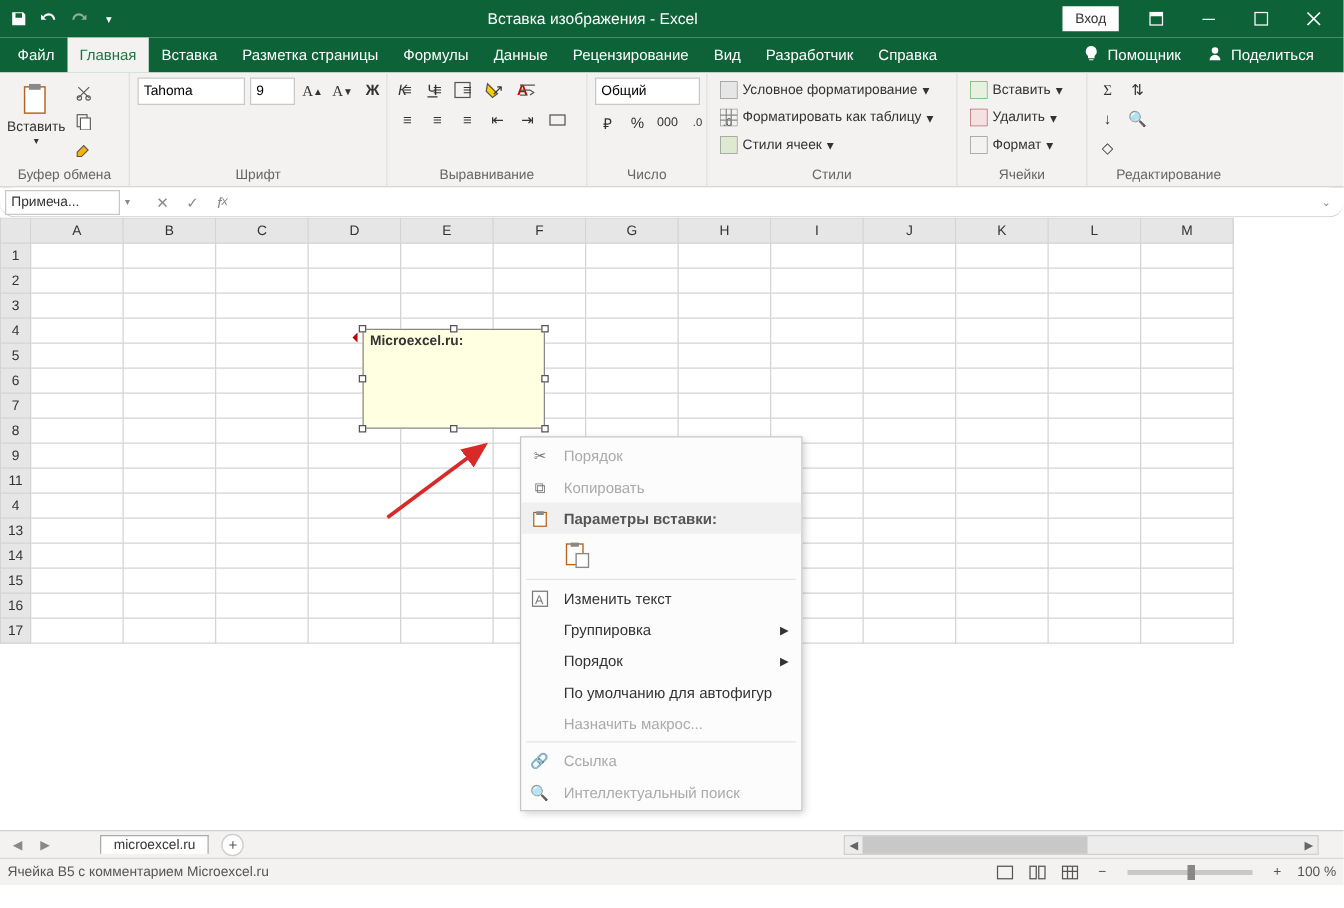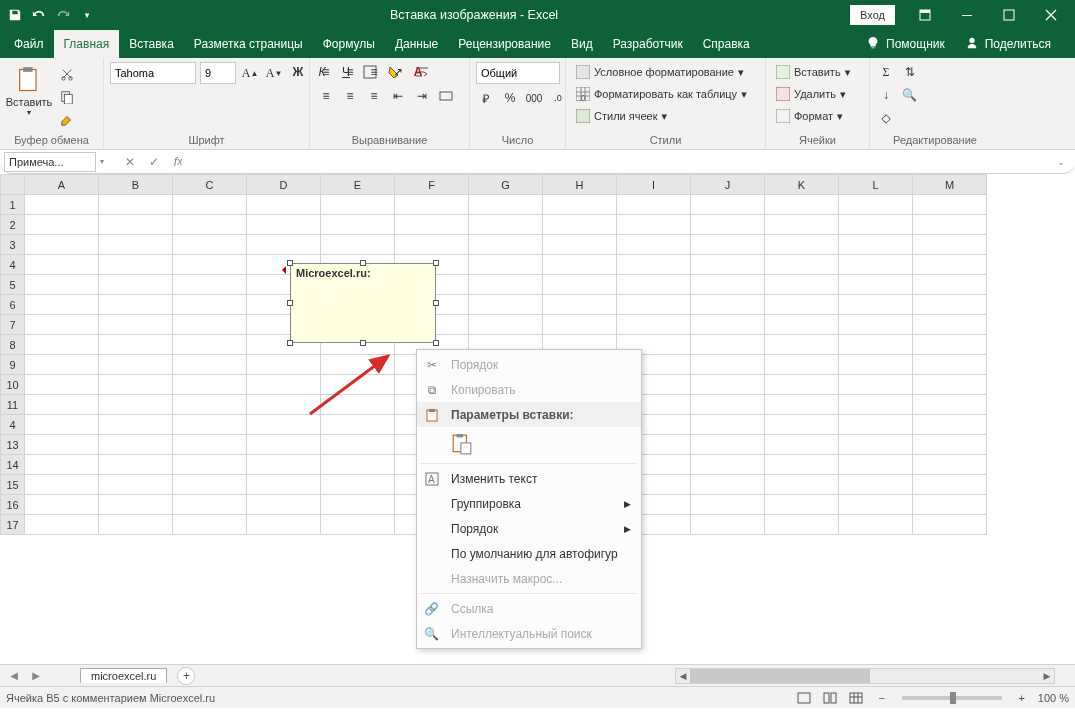--- a/index.html
+++ b/index.html
@@ -489,36 +489,20 @@
           <td class="cell colN"></td>
           <td class="cell colN"></td>
           <td class="cell colN"></td>
           <td class="cell colN"></td>
           <td class="cell colN"></td>
           <td class="cell colN"></td>
           <td class="cell colN"></td>
           <td class="cell colN"></td>
         </tr>
         <tr>
-          <th class="row-h">10</th>
-          <td class="cell colN"></td>
-          <td class="cell colN"></td>
-          <td class="cell colN"></td>
-          <td class="cell colN"></td>
-          <td class="cell colN"></td>
-          <td class="cell colN"></td>
-          <td class="cell colN"></td>
-          <td class="cell colN"></td>
-          <td class="cell colN"></td>
-          <td class="cell colN"></td>
-          <td class="cell colN"></td>
-          <td class="cell colN"></td>
-          <td class="cell colN"></td>
-        </tr>
-        <tr>
           <th class="row-h">11</th>
           <td class="cell colN"></td>
           <td class="cell colN"></td>
           <td class="cell colN"></td>
           <td class="cell colN"></td>
           <td class="cell colN"></td>
           <td class="cell colN"></td>
           <td class="cell colN"></td>
           <td class="cell colN"></td>
           <td class="cell colN"></td>

